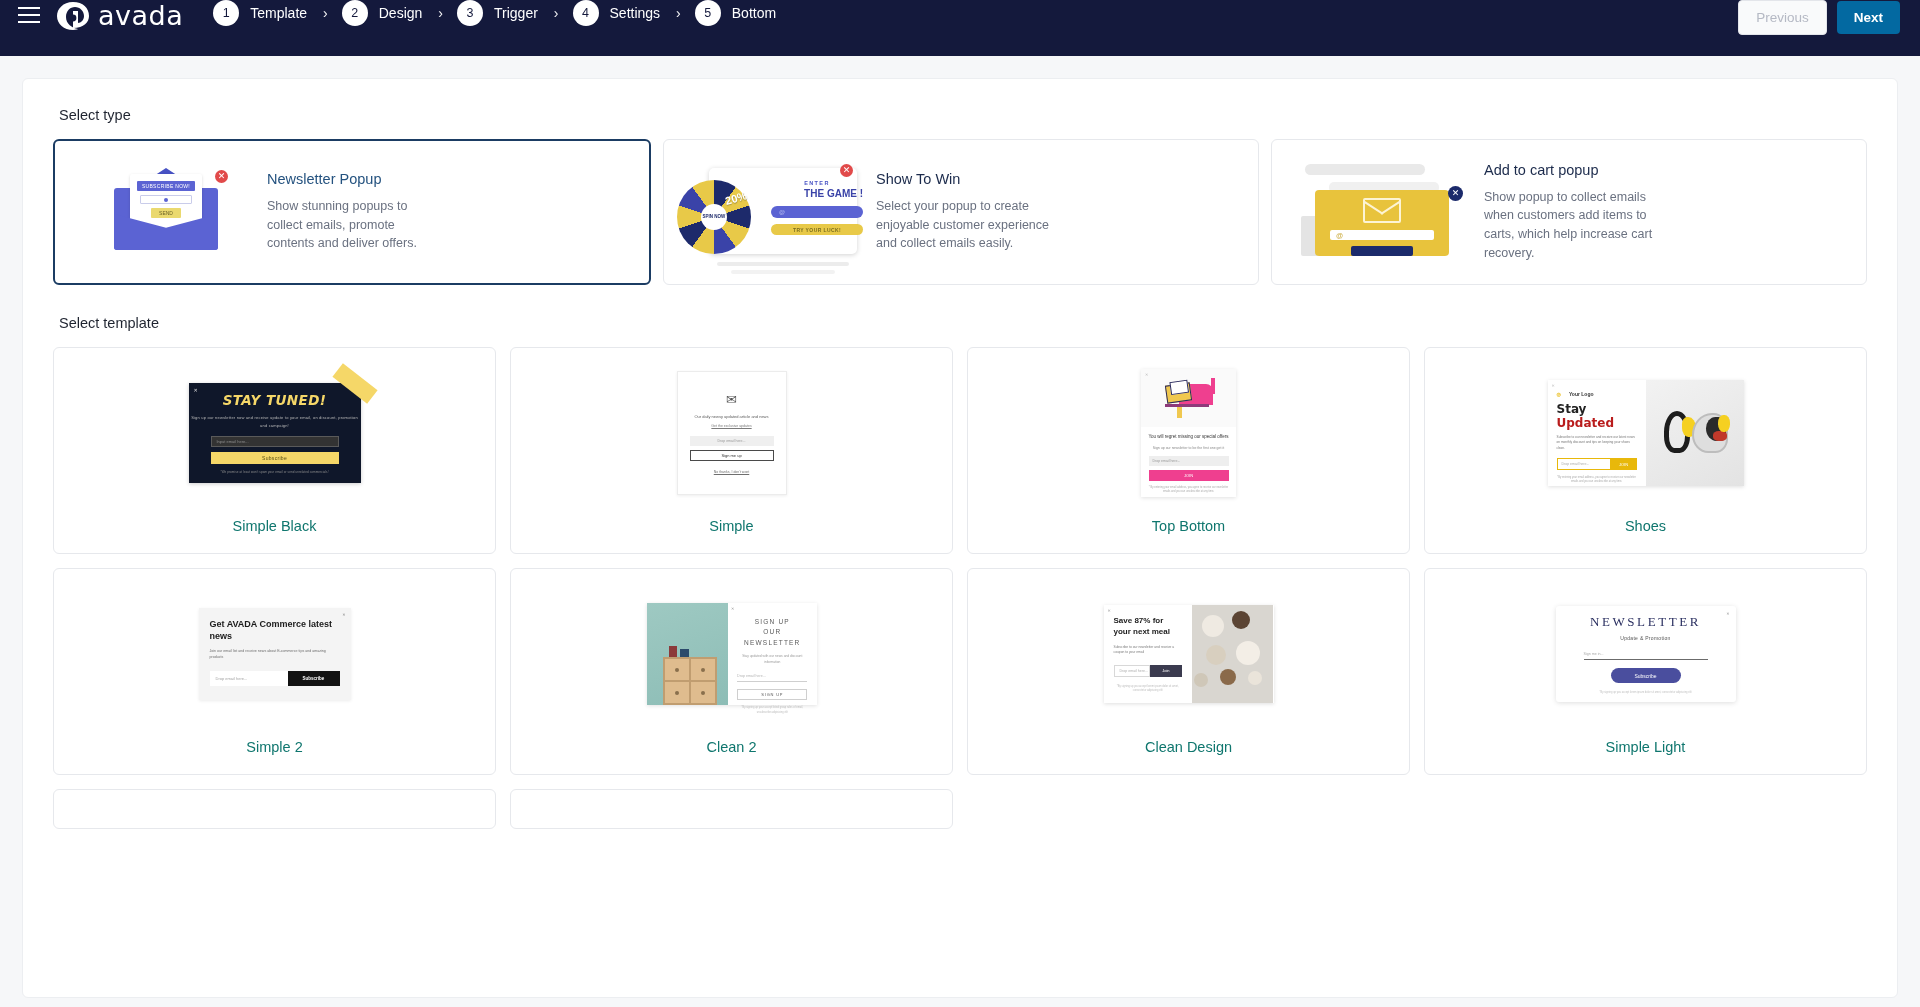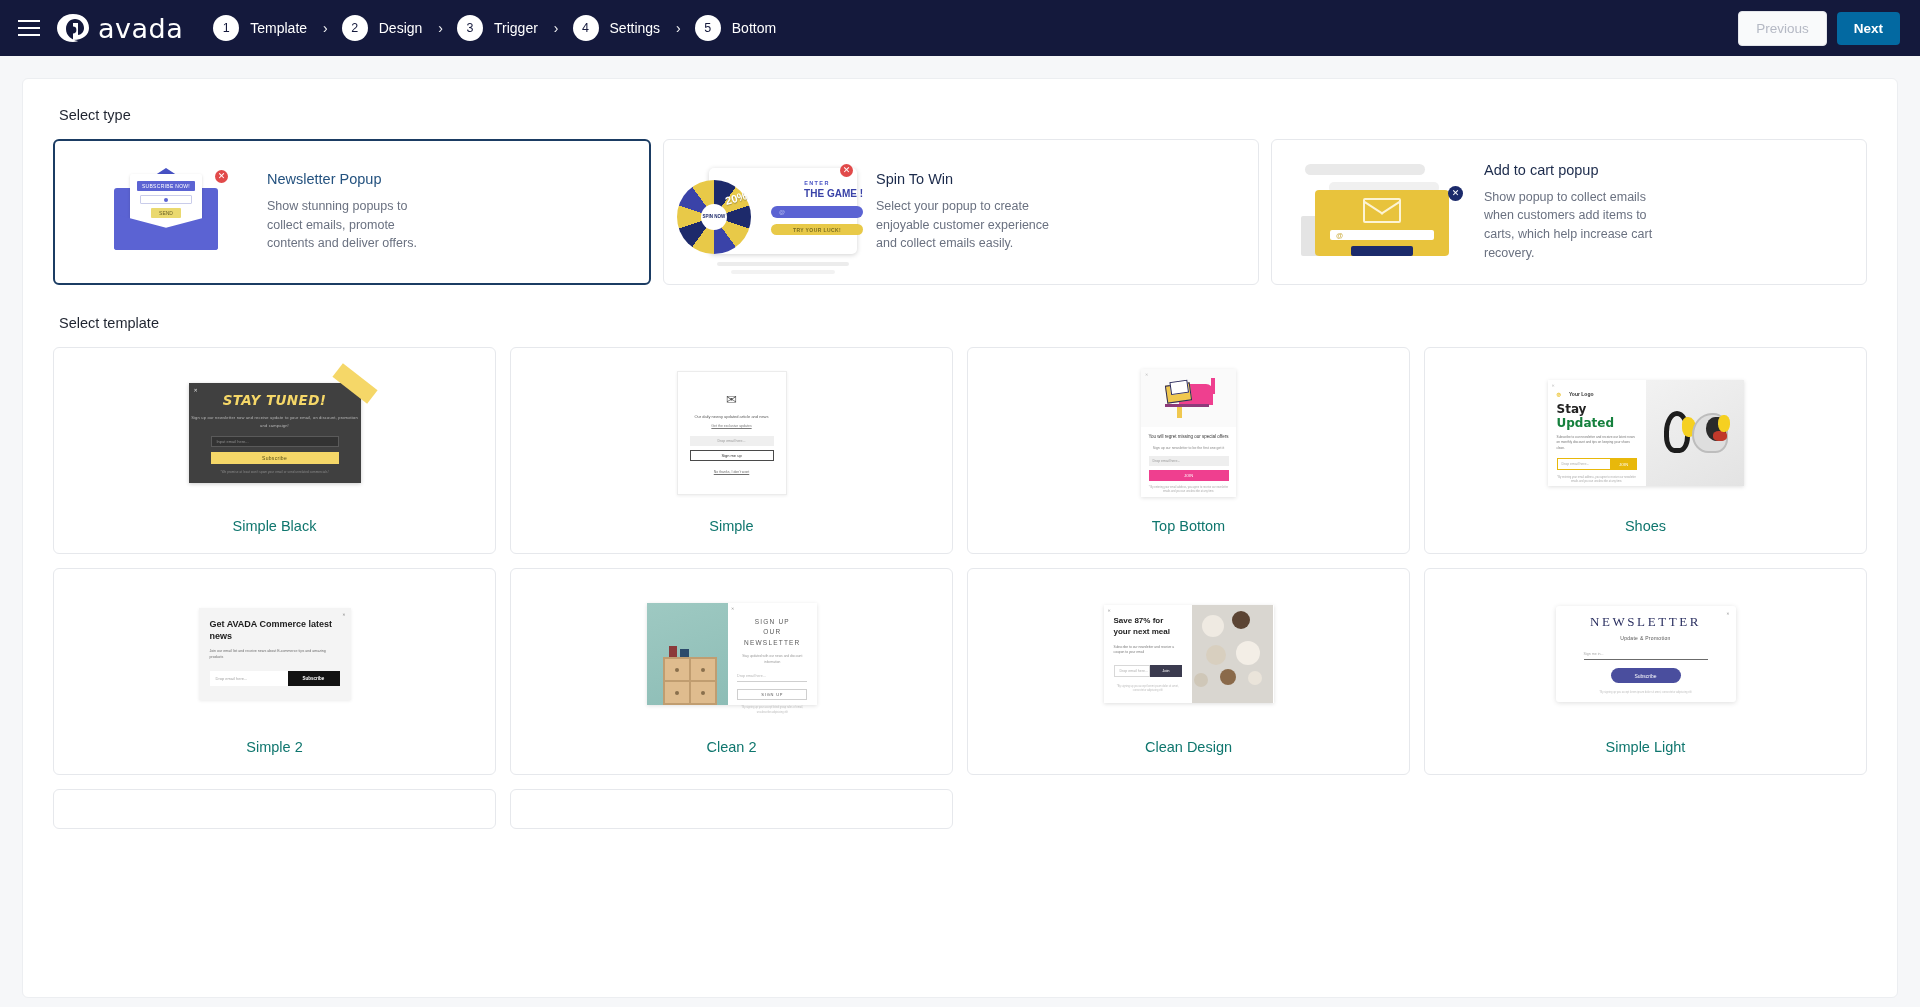--- a/index.html
+++ b/index.html
@@ -7,21 +7,21 @@
     width: 1920px; height: 1007px;
     background: #ffffff;
     font-family: "Liberation Sans", sans-serif;
     overflow: hidden;
   }
 
   
   .header {
     height: 56px; width: 100%;
     background: #14193c;
-    display: flex; align-items: center;
+    display: flex; align-items: flex-start;
     padding: 0 20px 0 14px;
     position: relative;
   }
   .hamburger {
     width: 30px; height: 30px;
     display: flex; flex-direction: column; justify-content: center;
     gap: 5px; cursor: pointer; margin-right: 12px;
   }
   .hamburger span { display: block; height: 2px; background: #fff; width: 22px; margin-left: 4px; }
 
@@ -158,21 +158,21 @@
   .tpl-grid { display: grid; grid-template-columns: repeat(4, 1fr); gap: 14px; }
   .tpl-card {
     background: #fff; border: 1px solid #e6e8ec; border-radius: 6px;
     height: 207px; display: flex; flex-direction: column; cursor: pointer;
     overflow: hidden;
   }
   .tpl-preview { flex: 1; display: flex; align-items: center; justify-content: center; padding: 10px; }
   .tpl-name { text-align: center; font-size: 14.5px; color: #0f766e; padding-bottom: 19px; }
 
   
-  .t-black { width: 172px; height: 100px; background: #404040; position: relative;
+  .t-black { width: 172px; height: 100px; background: #0f172a; position: relative;
              display:flex;flex-direction:column;align-items:center;justify-content:center;
              box-shadow: 0 1px 4px rgba(0,0,0,.2);}
   .t-black .tape { position:absolute; right:-16px; top:-8px; width:44px;height:17px;background:#f5d768;
                    transform: rotate(38deg);}
   .t-black .tiny-x { position:absolute; left:5px; top:4px; color:#ddd; font-size:5px;}
   .t-black .head { color:#f5d768; font-size:13.5px; font-style:italic; font-weight:bold;
                    font-family:"DejaVu Sans",sans-serif; letter-spacing:.4px;}
   .t-black .sub { color:#b9b9b9; font-size:4px; text-align:center; margin-top:6px; line-height:1.8;
                   letter-spacing:.2px;}
   .t-black .fld { margin-top:7px; width:128px;height:11px;border:1px solid #5a5a5a;background:#333;
@@ -218,21 +218,21 @@
   .t-tb .note { margin-top:5px; font-size:2.6px;color:#aaa;text-align:center;line-height:1.6;}
 
   
   .t-shoes { width:196px; height:106px; background:#fff; display:flex;
              box-shadow:0 1px 4px rgba(0,0,0,.13); position:relative;}
   .t-shoes .tiny-x { position:absolute; left:4px; top:3px; color:#bbb; font-size:4px;}
   .t-shoes .left { width:50%; padding:11px 9px; }
   .t-shoes .logo { font-size:5px; color:#e8b80b; font-weight:bold;}
   .t-shoes .logo span { color:#333; }
   .t-shoes .h { font-size:12px; font-weight:bold; color:#222; margin-top:5px; font-family:"DejaVu Sans",sans-serif;}
-  .t-shoes .h em { color:#15803d; font-style:normal;}
+  .t-shoes .h em { color:#b91c1c; font-style:normal;}
   .t-shoes .s { font-size:3.2px; color:#777; margin-top:5px; line-height:1.7;}
   .t-shoes .row { display:flex; margin-top:7px; }
   .t-shoes .fld { flex:1; height:12px; border:1px solid #e8b80b; font-size:3.5px; color:#aaa;
                   display:flex;align-items:center;padding-left:4px;}
   .t-shoes .sbtn { width:26px;height:12px;background:#e8b80b;color:#fff;font-size:4px;
                    display:flex;align-items:center;justify-content:center;}
   .t-shoes .note { font-size:2.6px; color:#aaa; margin-top:6px; text-align:center; line-height:1.6;}
   .t-shoes .right { width:50%; background:linear-gradient(150deg,#f2f2f2,#e3e3e3);
                     display:flex;align-items:center;justify-content:center;}
   .shoe { position:relative; width:70px; height:56px; }
@@ -419,21 +419,21 @@
             <div class="wheel">
               <div class="wheel-hub">SPIN NOW</div>
             </div>
             <span class="wheel-20">20%</span>
             <span class="close-x" style="right:6px;top:2px;">✕</span>
             <div class="spin-bar"></div>
             <div class="spin-bar2"></div>
           </div>
         </div>
         <div class="type-info">
-          <div class="type-name">Spin To Win</div>
+          <div class="type-name">Show To Win</div>
           <div class="type-desc">Select your popup to create enjoyable customer experience and collect emails easily.</div>
         </div>
       </div>
 
       <div class="type-card">
         <div class="type-thumb">
           <div class="cart-wrap">
             <div class="cart-bar-top"></div>
             <div class="cart-bar-2"></div>
             <div class="cart-side"></div>

